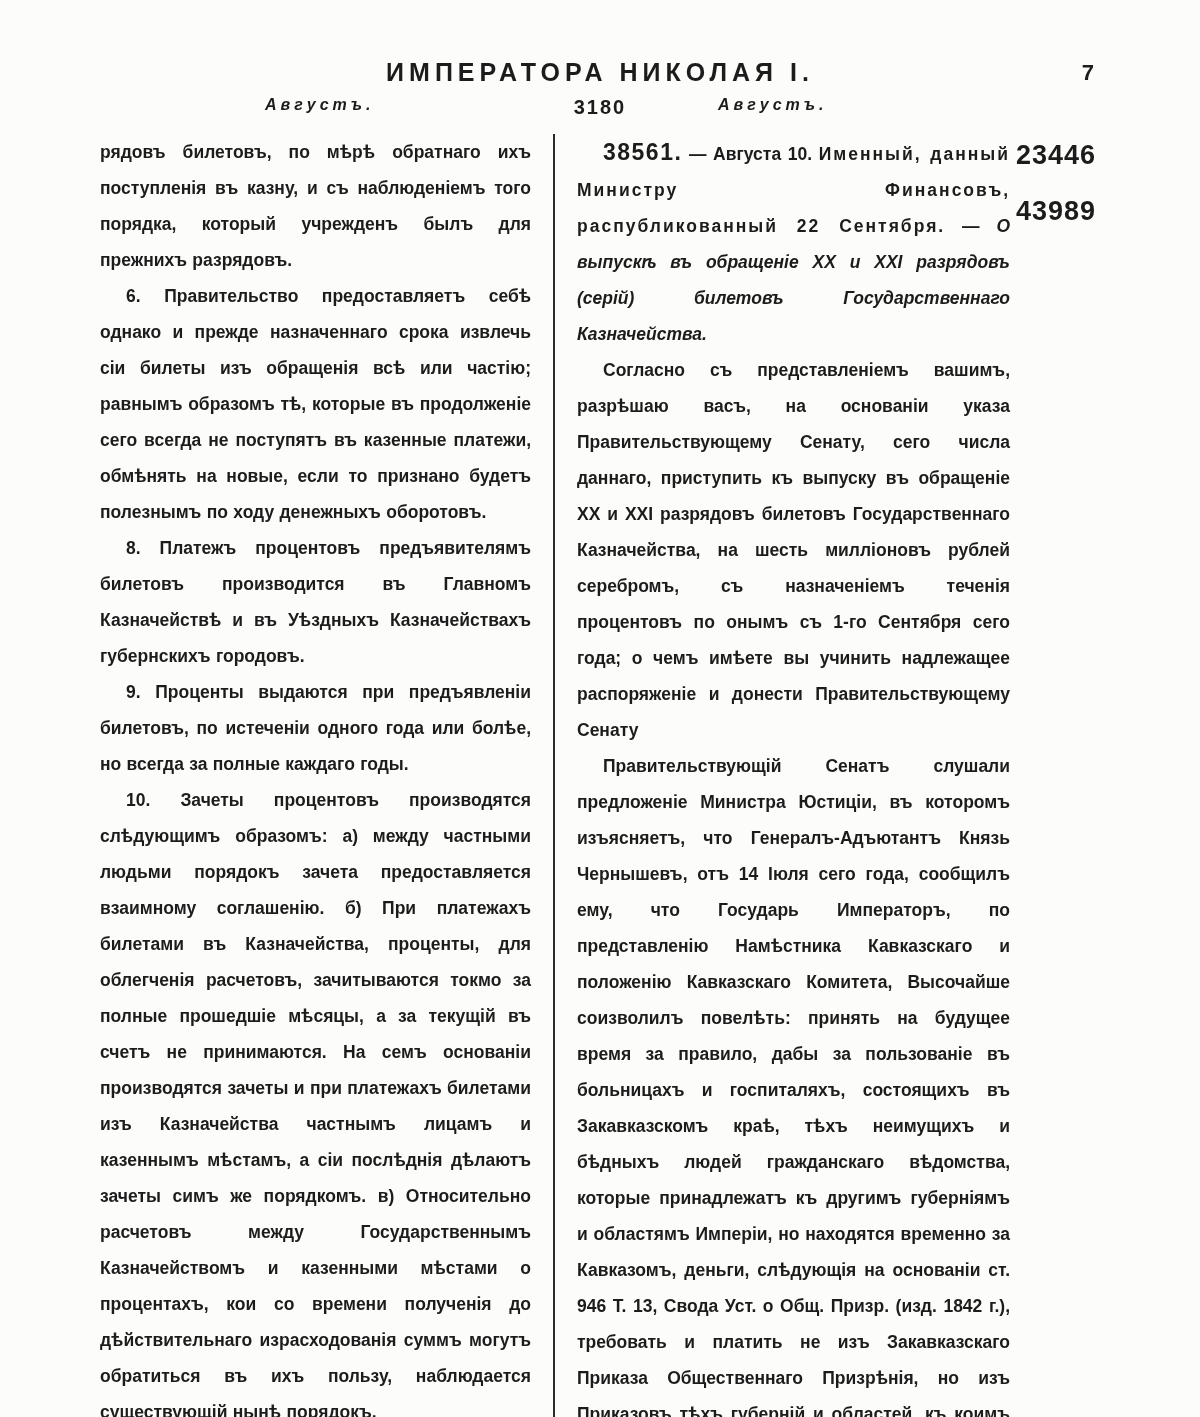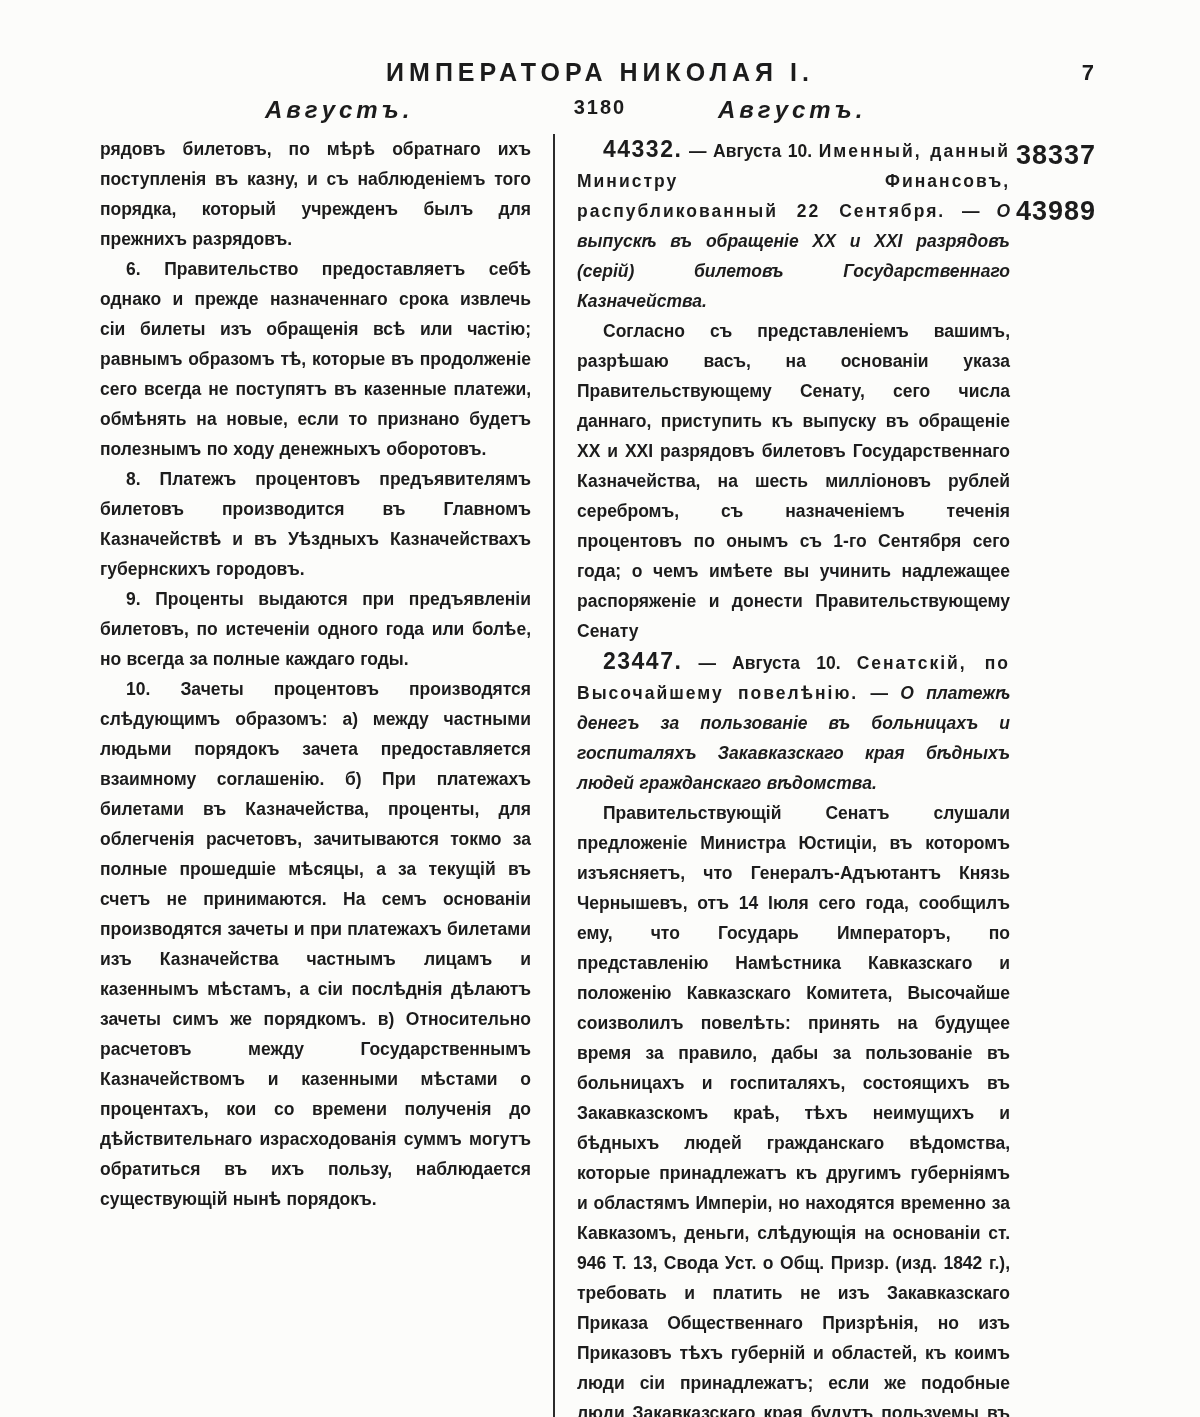--- a/index.html
+++ b/index.html
@@ -17,37 +17,37 @@
   }
   .title-row { position: relative; height: 36px; }
   .running-title {
     position: absolute; left: 50%; transform: translateX(-50%);
     font-size: 25px; font-weight: bold; letter-spacing: 5px; white-space: nowrap;
   }
   .page-number { position: absolute; right: 6px; top: 2px; font-size: 22px; font-weight: bold; }
   .date-row { position: relative; height: 34px; margin-top: 2px; }
   .month {
     position: absolute; font-style: italic; font-weight: bold;
-    font-size: 24px; letter-spacing: 4px; white-space: nowrap;
+    font-size: 16px; letter-spacing: 4px; white-space: nowrap;
   }
   .month-left { left: 165px; }
   .month-right { left: 618px; }
   .year {
     position: absolute; left: 50%; transform: translateX(-50%);
     font-size: 20px; font-weight: bold; letter-spacing: 2px;
   }
   .columns { display: flex; margin-top: 4px; }
   .column { width: 455px; }
   .column-left { padding-right: 22px; border-right: 2px solid #2b2b2b; }
   .column-right { padding-left: 22px; }
   .para {
     margin: 0;
     text-align: justify;
     font-size: 17.5px;
-    line-height: 30px;
+    line-height: 36px;
     font-weight: bold;
     word-spacing: 0.5px;
   }
   .para.indent { text-indent: 26px; }
   .seg-bold { font-weight: bold; }
   .seg-num { font-size: 23px; letter-spacing: 1.5px; }
   .seg-italic { font-style: italic; }
   .seg-spaced { letter-spacing: 2px; }
   .margin-notes { position: absolute; left: 1016px; top: 140px; }
   .margin-note {
@@ -74,25 +74,24 @@
 
   <div class="columns">
     <div class="column column-left">
         <p class="para"><span class="seg-normal">рядовъ билетовъ, по мѣрѣ обратнаго ихъ поступленія въ казну, и съ наблюденіемъ того порядка, который учрежденъ былъ для прежнихъ разрядовъ.</span></p>
         <p class="para indent"><span class="seg-bold">6. </span><span class="seg-normal">Правительство предоставляетъ себѣ однако и прежде назначеннаго срока извлечь сіи билеты изъ обращенія всѣ или частію; равнымъ образомъ тѣ, которые въ продолженіе сего всегда не поступятъ въ казенные платежи, обмѣнять на новые, если то признано будетъ полезнымъ по ходу денежныхъ оборотовъ.</span></p>
         <p class="para indent"><span class="seg-bold">8. </span><span class="seg-normal">Платежъ процентовъ предъявителямъ билетовъ производится въ Главномъ Казначействѣ и въ Уѣздныхъ Казначействахъ губернскихъ городовъ.</span></p>
         <p class="para indent"><span class="seg-bold">9. </span><span class="seg-normal">Проценты выдаются при предъявленіи билетовъ, по истеченіи одного года или болѣе, но всегда за полные каждаго годы.</span></p>
         <p class="para indent"><span class="seg-bold">10. </span><span class="seg-normal">Зачеты процентовъ производятся слѣдующимъ образомъ: а) между частными людьми порядокъ зачета предоставляется взаимному соглашенію. б) При платежахъ билетами въ Казначейства, проценты, для облегченія расчетовъ, зачитываются токмо за полные прошедшіе мѣсяцы, а за текущій въ счетъ не принимаются. На семъ основаніи производятся зачеты и при платежахъ билетами изъ Казначейства частнымъ лицамъ и казеннымъ мѣстамъ, а сіи послѣднія дѣлаютъ зачеты симъ же порядкомъ. в) Относительно расчетовъ между Государственнымъ Казначействомъ и казенными мѣстами о процентахъ, кои со времени полученія до дѣйствительнаго израсходованія суммъ могутъ обратиться въ ихъ пользу, наблюдается существующій нынѣ порядокъ.</span></p>
       </div>
     <div class="column column-right">
-        <p class="para indent"><span class="seg-num">44332.</span><span class="seg-normal"> — Августа 10. </span><span class="seg-spaced">Именный, данный Министру Финансовъ, распубликованный 22 Сентября.</span><span class="seg-normal"> — </span><span class="seg-italic">О выпускѣ въ обращеніе XX и XXI разрядовъ (серій) билетовъ Государственнаго Казначейства.</span></p>
+        <p class="para indent"><span class="seg-num">38561.</span><span class="seg-normal"> — Августа 10. </span><span class="seg-spaced">Именный, данный Министру Финансовъ, распубликованный 22 Сентября.</span><span class="seg-normal"> — </span><span class="seg-italic">О выпускѣ въ обращеніе XX и XXI разрядовъ (серій) билетовъ Государственнаго Казначейства.</span></p>
         <p class="para indent"><span class="seg-normal">Согласно съ представленіемъ вашимъ, разрѣшаю васъ, на основаніи указа Правительствующему Сенату, сего числа даннаго, приступить къ выпуску въ обращеніе XX и XXI разрядовъ билетовъ Государственнаго Казначейства, на шесть милліоновъ рублей серебромъ, съ назначеніемъ теченія процентовъ по онымъ съ 1-го Сентября сего года; о чемъ имѣете вы учинить надлежащее распоряженіе и донести Правительствующему Сенату</span></p>
-        <p class="para indent"><span class="seg-num">23447.</span><span class="seg-normal"> — Августа 10. </span><span class="seg-spaced">Сенатскій, по Высочайшему повелѣнію.</span><span class="seg-normal"> — </span><span class="seg-italic">О платежѣ денегъ за пользованіе въ больницахъ и госпиталяхъ Закавказскаго края бѣдныхъ людей гражданскаго вѣдомства.</span></p>
         <p class="para indent"><span class="seg-normal">Правительствующій Сенатъ слушали предложеніе Министра Юстиціи, въ которомъ изъясняетъ, что Генералъ-Адъютантъ Князь Чернышевъ, отъ 14 Іюля сего года, сообщилъ ему, что Государь Императоръ, по представленію Намѣстника Кавказскаго и положенію Кавказскаго Комитета, Высочайше соизволилъ повелѣть: принять на будущее время за правило, дабы за пользованіе въ больницахъ и госпиталяхъ, состоящихъ въ Закавказскомъ краѣ, тѣхъ неимущихъ и бѣдныхъ людей гражданскаго вѣдомства, которые принадлежатъ къ другимъ губерніямъ и областямъ Имперіи, но находятся временно за Кавказомъ, деньги, слѣдующія на основаніи ст. 946 Т. 13, Свода Уст. о Общ. Призр. (изд. 1842 г.), требовать и платить не изъ Закавказскаго Приказа Общественнаго Призрѣнія, но изъ Приказовъ тѣхъ губерній и областей, къ коимъ люди сіи принадлежатъ; если же подобные люди Закавказскаго края будутъ пользуемы въ больницахъ и госпиталяхъ другихъ губерній и областей, то деньги за нихъ требовать изъ Закавказскаго Приказа Общественнаго Призрѣнія. О семъ Высочайшемъ повелѣніи, онъ, Министръ Юстиціи, предлагаетъ Правительствую-</span></p>
       </div>
   </div>
 
   <div class="margin-notes">
-    <div class="margin-note">38337</div>
+    <div class="margin-note">23446</div>
     <div class="margin-note">43989</div>
   </div>
 
 </div>
 
 </body></html>

